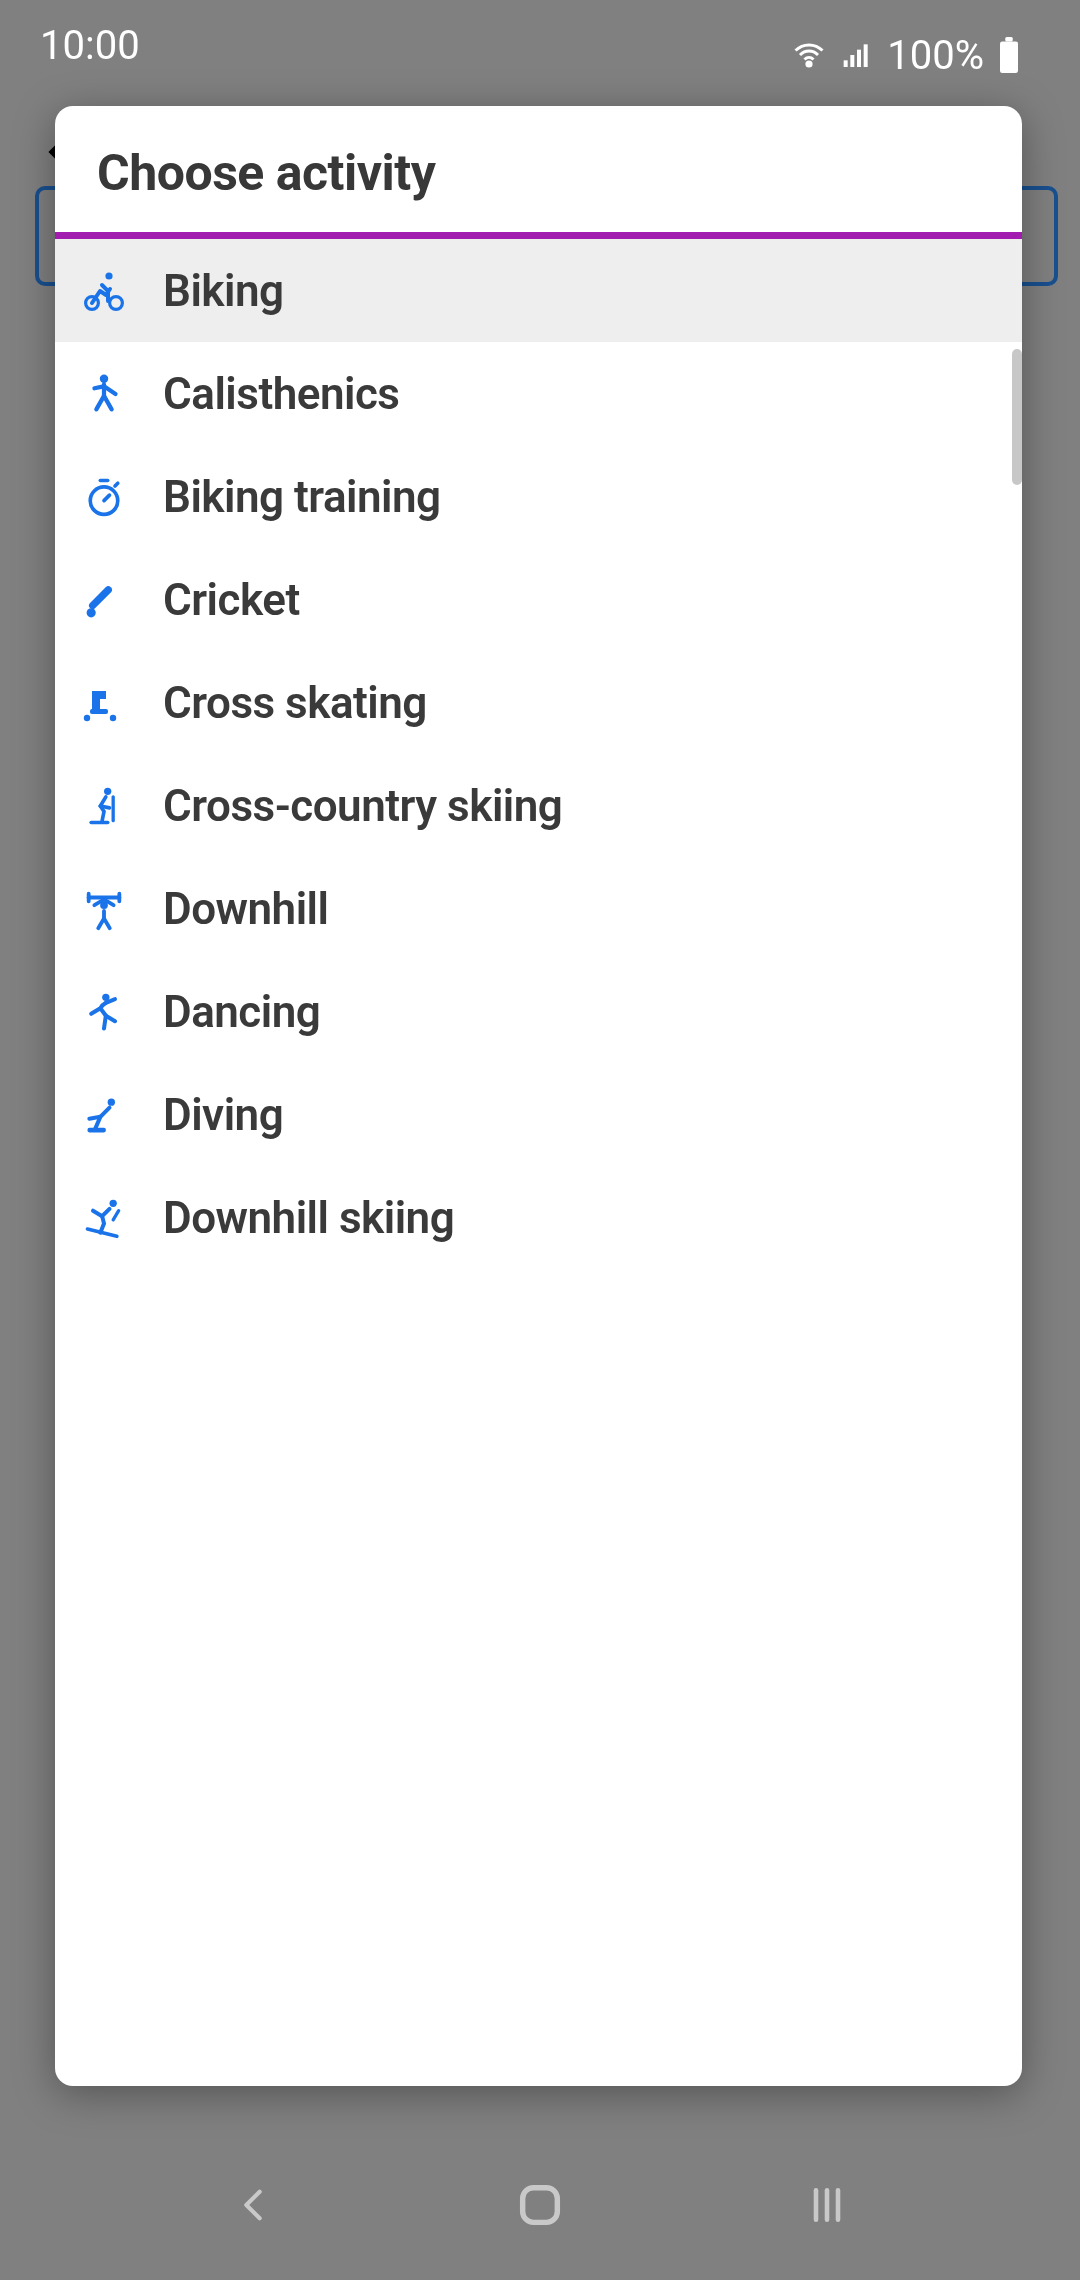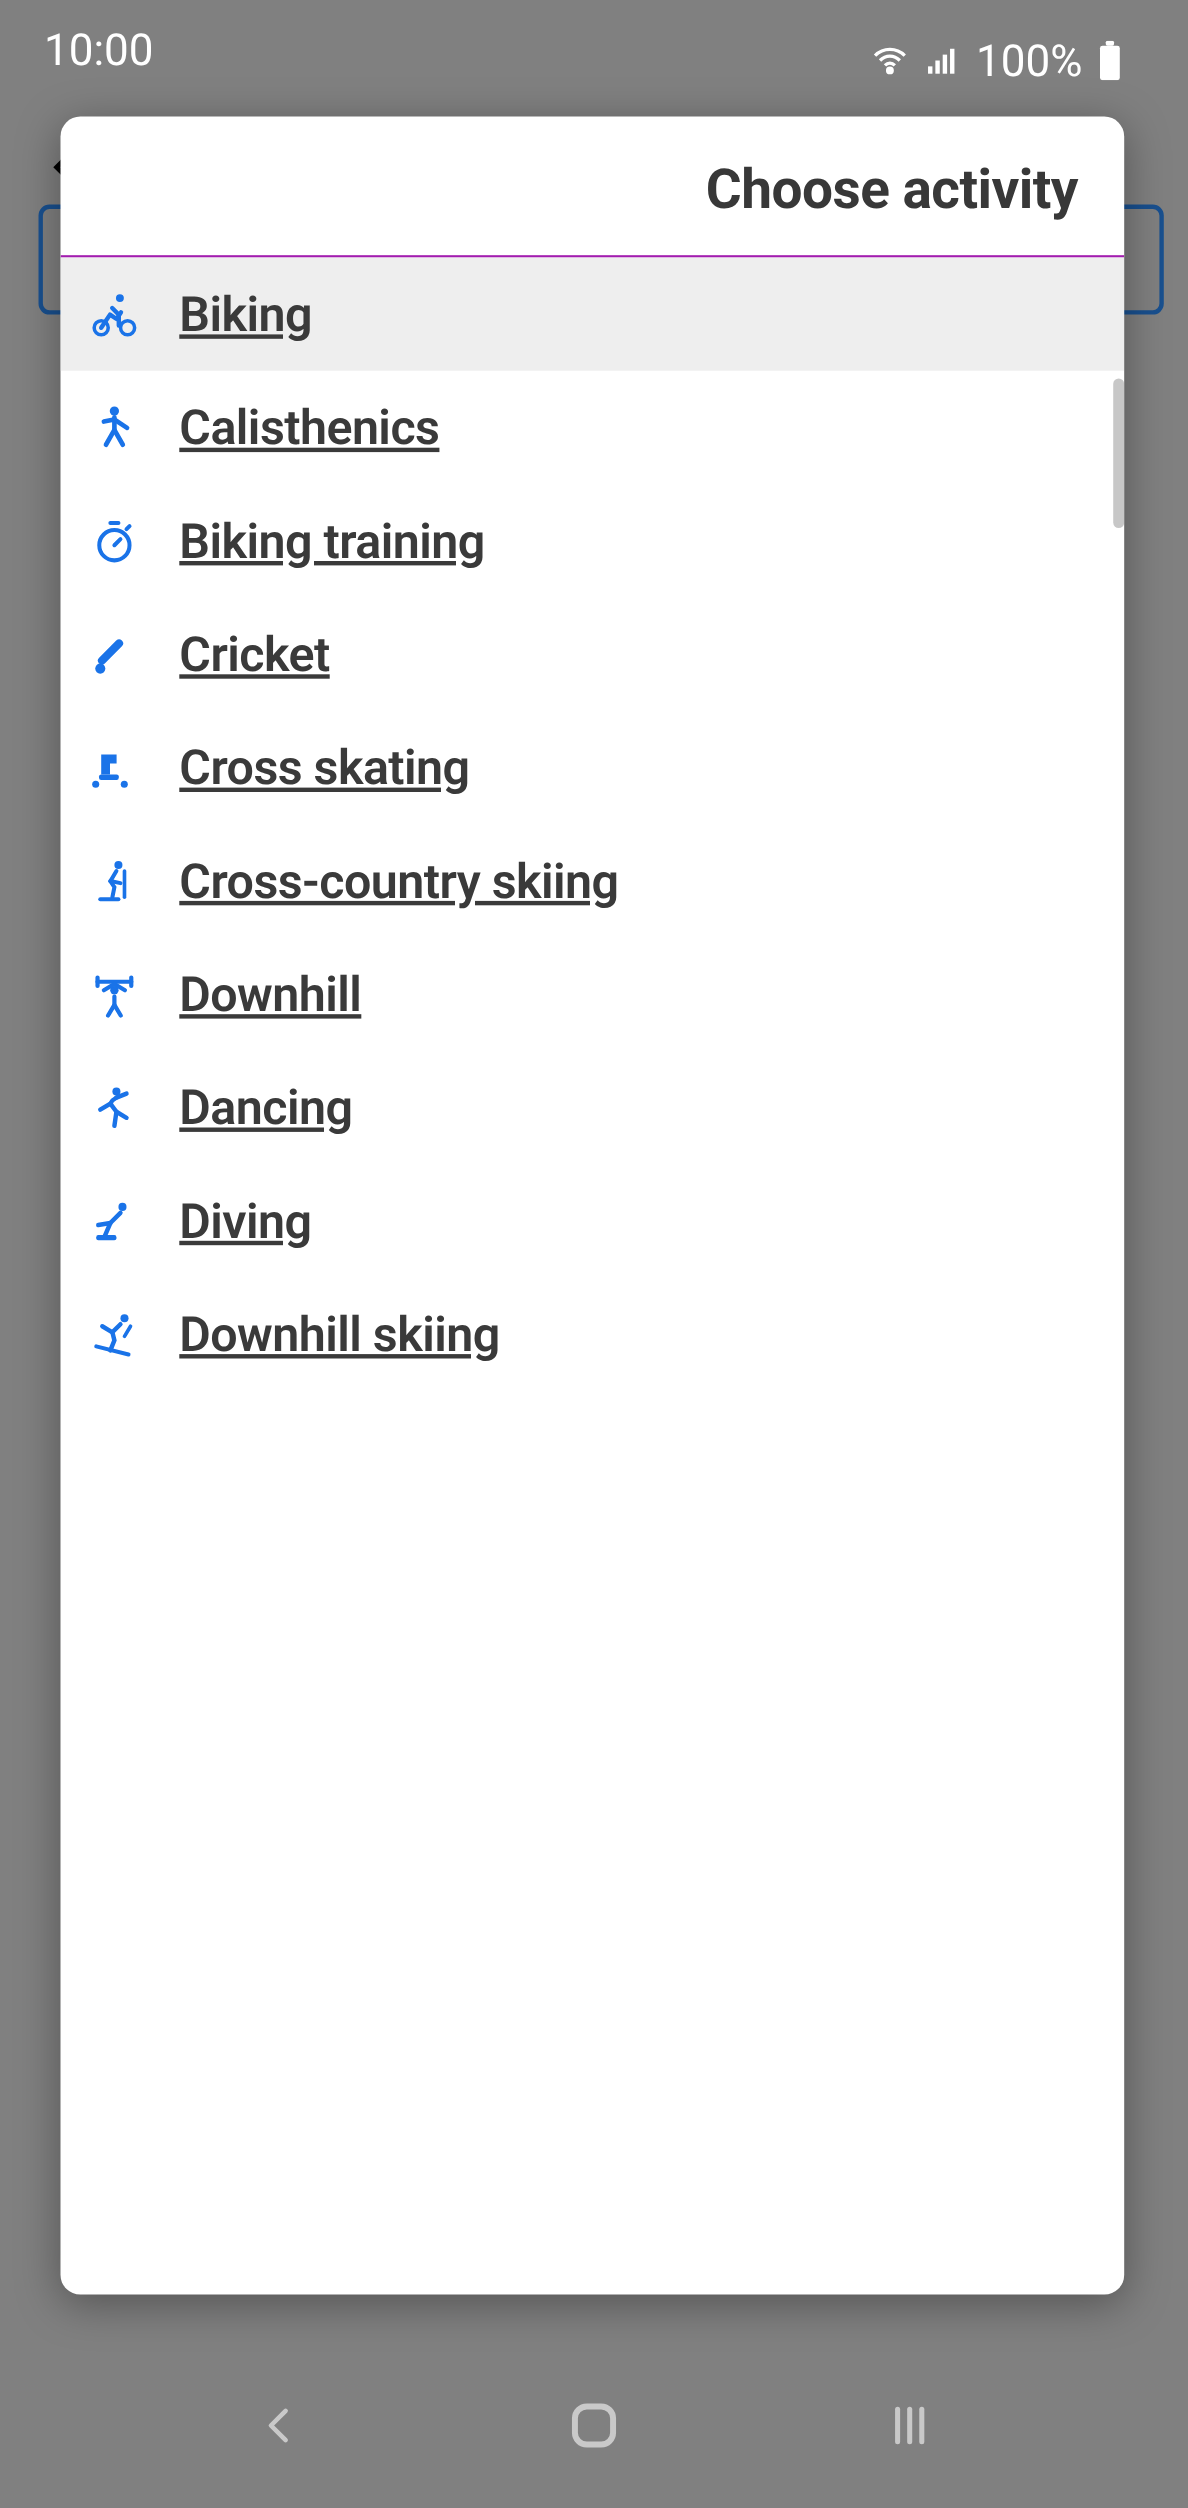--- a/index.html
+++ b/index.html
@@ -68,22 +68,21 @@
       background: #ffffff;
       border-radius: 18px;
       box-shadow: 0 8px 40px rgba(0,0,0,0.35);
       z-index: 10;
       display: flex;
       flex-direction: column;
       overflow: hidden;
     }
     .dialog-header {
       padding: 38px 42px 30px 42px;
-      border-bottom: 2px solid #a21caf;
-      text-align: right;
+      border-bottom: 7px solid #a21caf;
     }
     .dialog-title {
       font-size: 50px;
       font-weight: 700;
       color: #383838;
       letter-spacing: -0.5px;
     }
     .activity-list {
       flex: 1;
       overflow-y: auto;
@@ -108,21 +107,20 @@
       justify-content: center;
       color: #1a73e8;
       flex-shrink: 0;
     }
     .activity-icon svg { display: block; }
     .activity-label {
       font-size: 44px;
       font-weight: 600;
       color: #3a3a3a;
       letter-spacing: -0.5px;
-      text-decoration: underline;
     }
     .scroll-indicator {
       position: absolute;
       right: 0;
       top: 110px;
       width: 10px;
       height: 136px;
       background: rgba(0,0,0,0.22);
       border-radius: 5px;
     }

